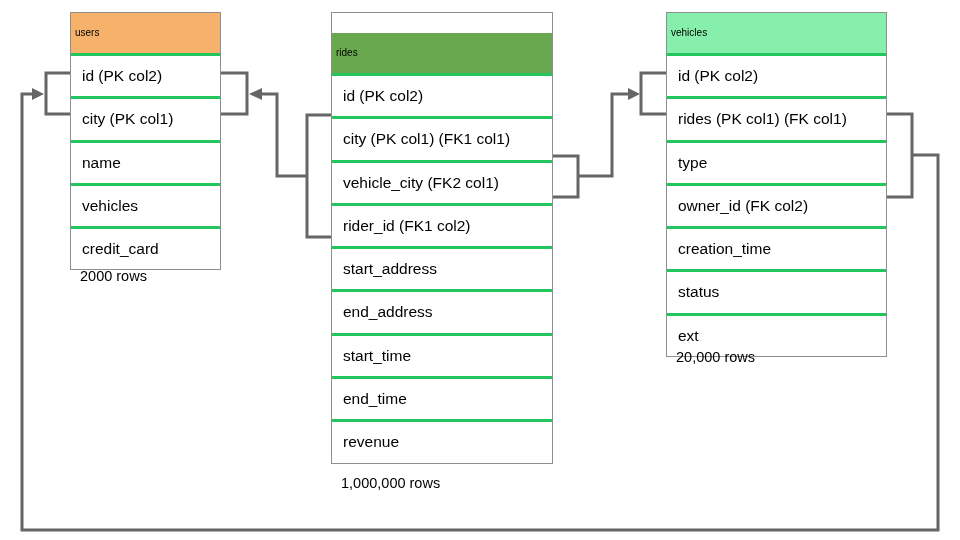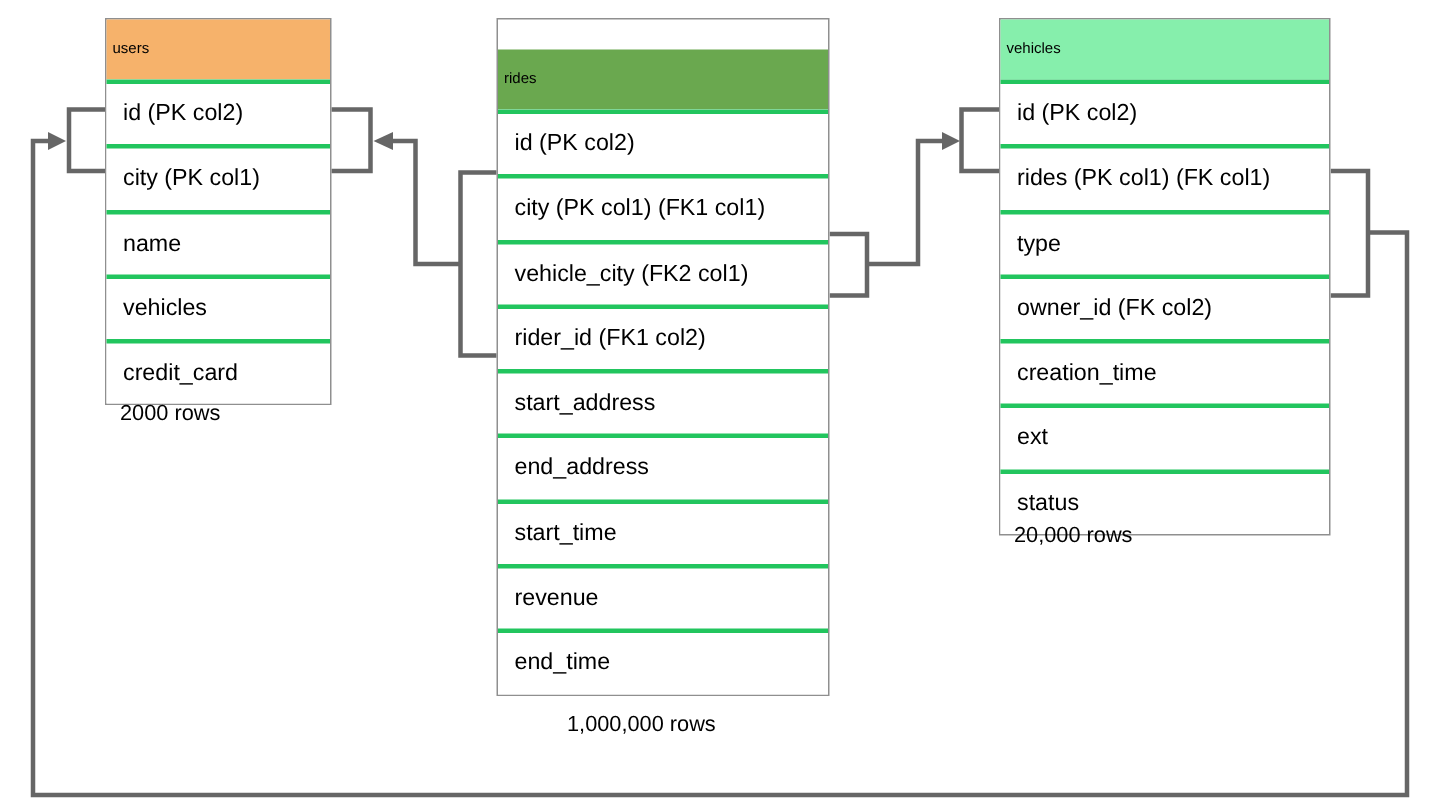--- a/index.html
+++ b/index.html
@@ -18,21 +18,21 @@
     height:40px;line-height:40px;padding-left:4px;
     font-size:10px;color:#000000;white-space:nowrap;overflow:hidden;
   }
   .row{
     height:40.3px;line-height:40.3px;padding-left:11px;
     font-size:15.5px;color:#000000;border-top:3px solid #22c55e;
     background:#ffffff;white-space:nowrap;overflow:hidden;
   }
   .rowcount{position:absolute;z-index:1;font-size:14.5px;color:#000000;white-space:nowrap;text-align:right;}
   .rc-users{left:80px;top:268px;}
-  .rc-rides{left:341px;top:475px;margin-left:37px;}
+  .rc-rides{left:341px;top:475px;}
   .rc-vehicles{left:676px;top:349px;}
 </style>
 </head>
 <body>
 
 <div class="stage">
 
   <svg class="connectors" width="960" height="540" viewBox="0 0 960 540">
 
     <path d="M70 73 H46 V114 H70"></path>
@@ -69,30 +69,30 @@
 
   <div class="tbl tbl-rides">
     <div class="hdr" style="background-color: rgb(106, 168, 79); margin-top: 20px;">rides</div>
     <div class="row">id (PK col2)</div>
     <div class="row">city (PK col1) (FK1 col1)</div>
     <div class="row">vehicle_city (FK2 col1)</div>
     <div class="row">rider_id (FK1 col2)</div>
     <div class="row">start_address</div>
     <div class="row">end_address</div>
     <div class="row">start_time</div>
+    <div class="row">end_time</div>
     <div class="row">revenue</div>
-    <div class="row">end_time</div>
   </div>
   <div class="rowcount rc-rides">1,000,000 rows</div>
 
   <div class="tbl tbl-vehicles">
     <div class="hdr" style="background-color: #86efac;">vehicles</div>
     <div class="row">id (PK col2)</div>
     <div class="row">rides (PK col1) (FK col1)</div>
     <div class="row">type</div>
     <div class="row">owner_id (FK col2)</div>
     <div class="row">creation_time</div>
+    <div class="row">status</div>
     <div class="row">ext</div>
-    <div class="row">status</div>
   </div>
   <div class="rowcount rc-vehicles">20,000 rows</div>
 
 </div>
 
 </body></html>

